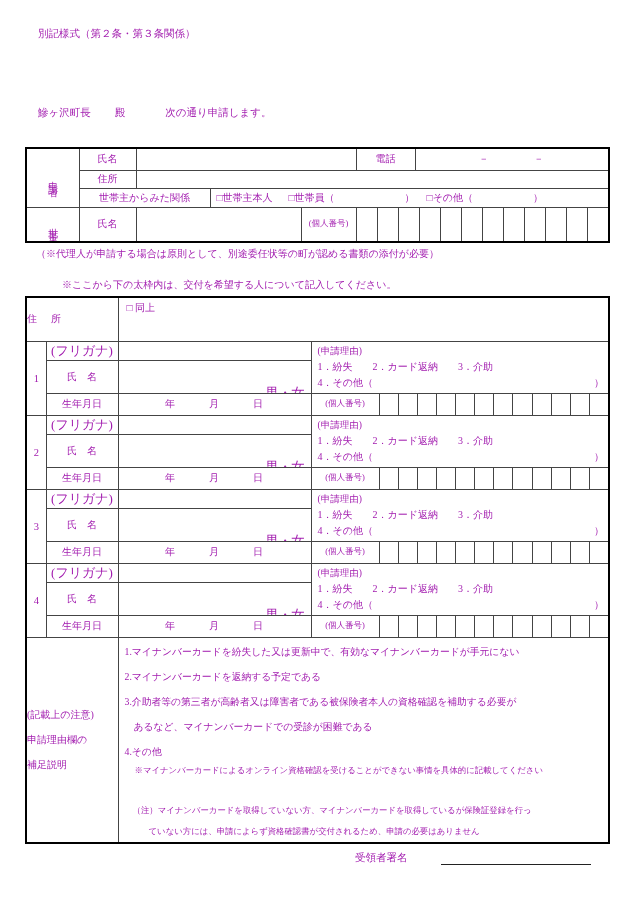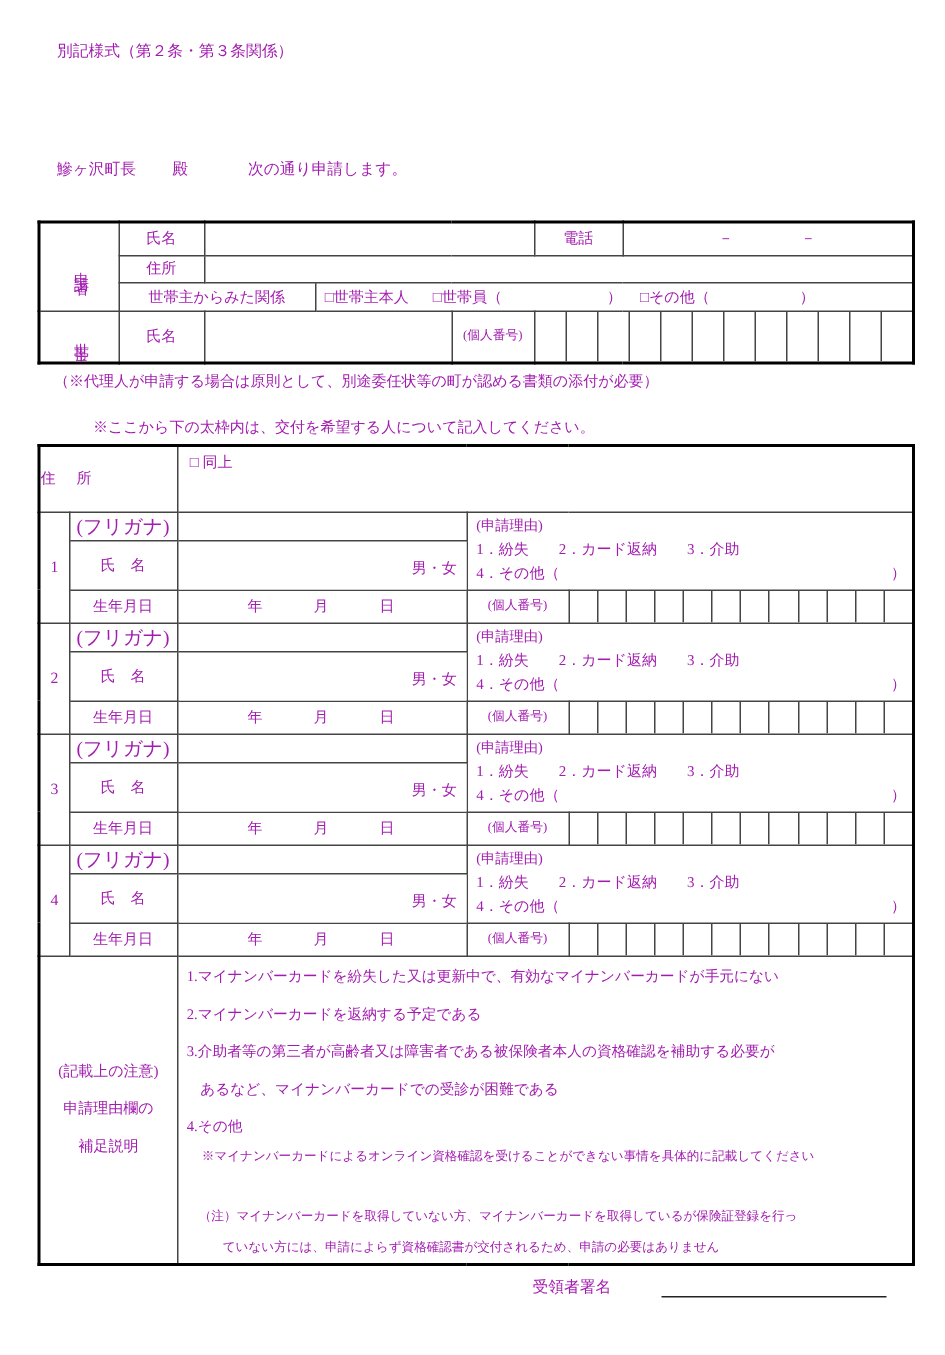--- a/index.html
+++ b/index.html
@@ -46,27 +46,27 @@
   .r-furi{height:17px;}
   .r-name{height:33px;}
   .r-dob{height:22px;}
   .r-notes{height:206px;}
   .addr-lbl{letter-spacing:2px;}
   .doujou{vertical-align:top;padding:3px 0 0 8px;font-size:10px;margin-top:44px;}
   .num{text-align:center;font-size:10.5px;}
   .sm{font-size:13px;}
   .field{background:#fff;}
   .namecell{position:relative;}
-  .sex{position:absolute;right:6px;top:2px;line-height:33px;font-size:10px;}
+  .sex{position:absolute;right:6px;top:15px;line-height:33px;font-size:13px;}
   .dob{text-align:center;letter-spacing:1px;}
   .reason{vertical-align:top;padding:2px 4px 0 6px;}
   .r-head{font-size:9.5px;line-height:14px;}
   .r-l1{font-size:10px;line-height:17px;}
   .r-l2{font-size:10px;line-height:16px;display:flex;justify-content:space-between;}
-  .notes-left{text-align:center;font-size:10px;line-height:25px;}
+  .notes-left{font-size:10px;line-height:25px;}
   .notes-right{vertical-align:top;padding:7px 4px 0 6px;font-size:9.8px;}
   .n{line-height:13px;margin-top:12px;}
   .n.first{margin-top:0;}
   .n.ind{padding-left:9px;}
   .n.tiny{font-size:8.4px;}
   .n.star{margin-top:6px;padding-left:10px;}
   .n.chu{margin-top:27px;padding-left:8px;}
   .n.chu2{margin-top:8px;padding-left:24px;}
   .signature{left:0;top:851px;width:630px;font-size:10.5px;}
   .sig-lbl{position:absolute;left:355px;top:0;}

